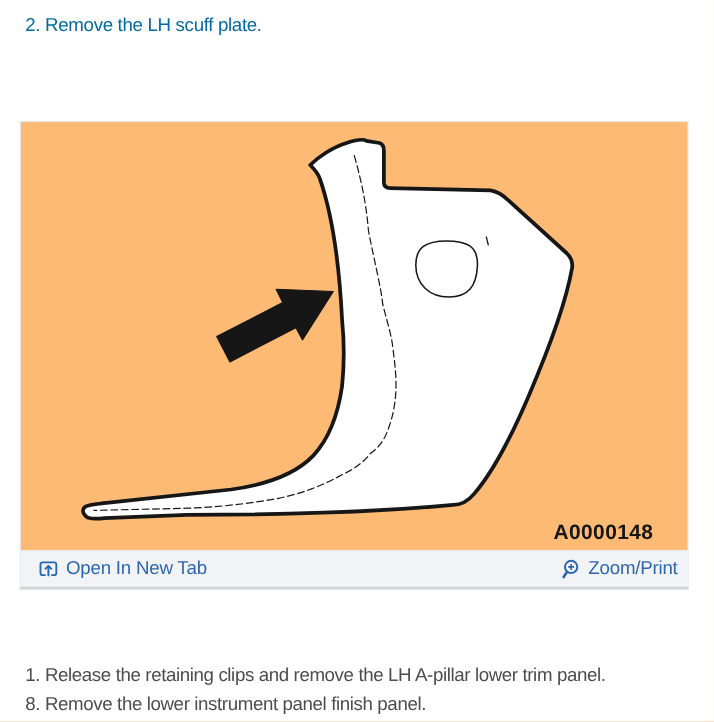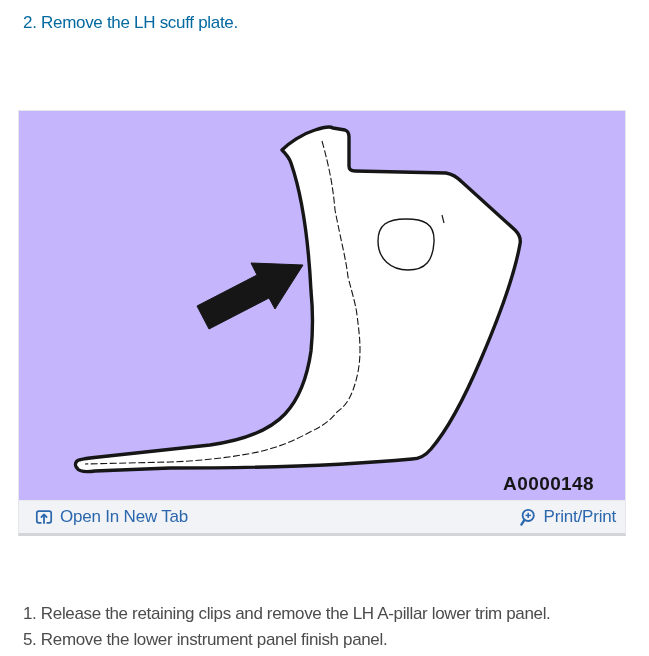--- a/index.html
+++ b/index.html
@@ -27,21 +27,21 @@
   .figure-panel{
     position:absolute;
     left:18px;top:110px;
     width:606px;
     background:#ffffff;
     border:1px solid #e6e7e9;
     border-bottom:3px solid #d3d5d8;
   }
   .figure-image-area{
     width:606px;height:389px;
-    background:#c4b5fd;
+    background:#fdba74;
     position:relative;
   }
   .figure-image-area svg{display:block;}
   .figure-toolbar{
     height:32px;
     background:#f2f3f6;
     border-top:1px solid #e8eaed;
     display:flex;
     align-items:center;
     justify-content:space-between;
@@ -144,24 +144,24 @@
         <span>Open In New Tab</span>
       </a>
 
       <a class="toolbar-link">
         <svg width="19" height="19" viewBox="0 0 19 19">
           <circle cx="10.2" cy="7.4" r="5.6" fill="none" stroke="#2b67ae" stroke-width="1.8"></circle>
           <line x1="7.5" y1="7.4" x2="12.9" y2="7.4" stroke="#2b67ae" stroke-width="1.5"></line>
           <line x1="10.2" y1="4.7" x2="10.2" y2="10.1" stroke="#2b67ae" stroke-width="1.5"></line>
           <line x1="6.3" y1="12.2" x2="3.4" y2="16.6" stroke="#2b67ae" stroke-width="2.4" stroke-linecap="round"></line>
         </svg>
-        <span>Print/Print</span>
+        <span>Zoom/Print</span>
       </a>
 
     </div>
   </div>
 
   <div id="steps-bottom">
     <div class="step-line">1. Release the retaining clips and remove the LH A-pillar lower trim panel.</div>
-    <div class="step-line">5. Remove the lower instrument panel finish panel.</div>
+    <div class="step-line">8. Remove the lower instrument panel finish panel.</div>
   </div>
 
 </div>
 
 </body></html>

